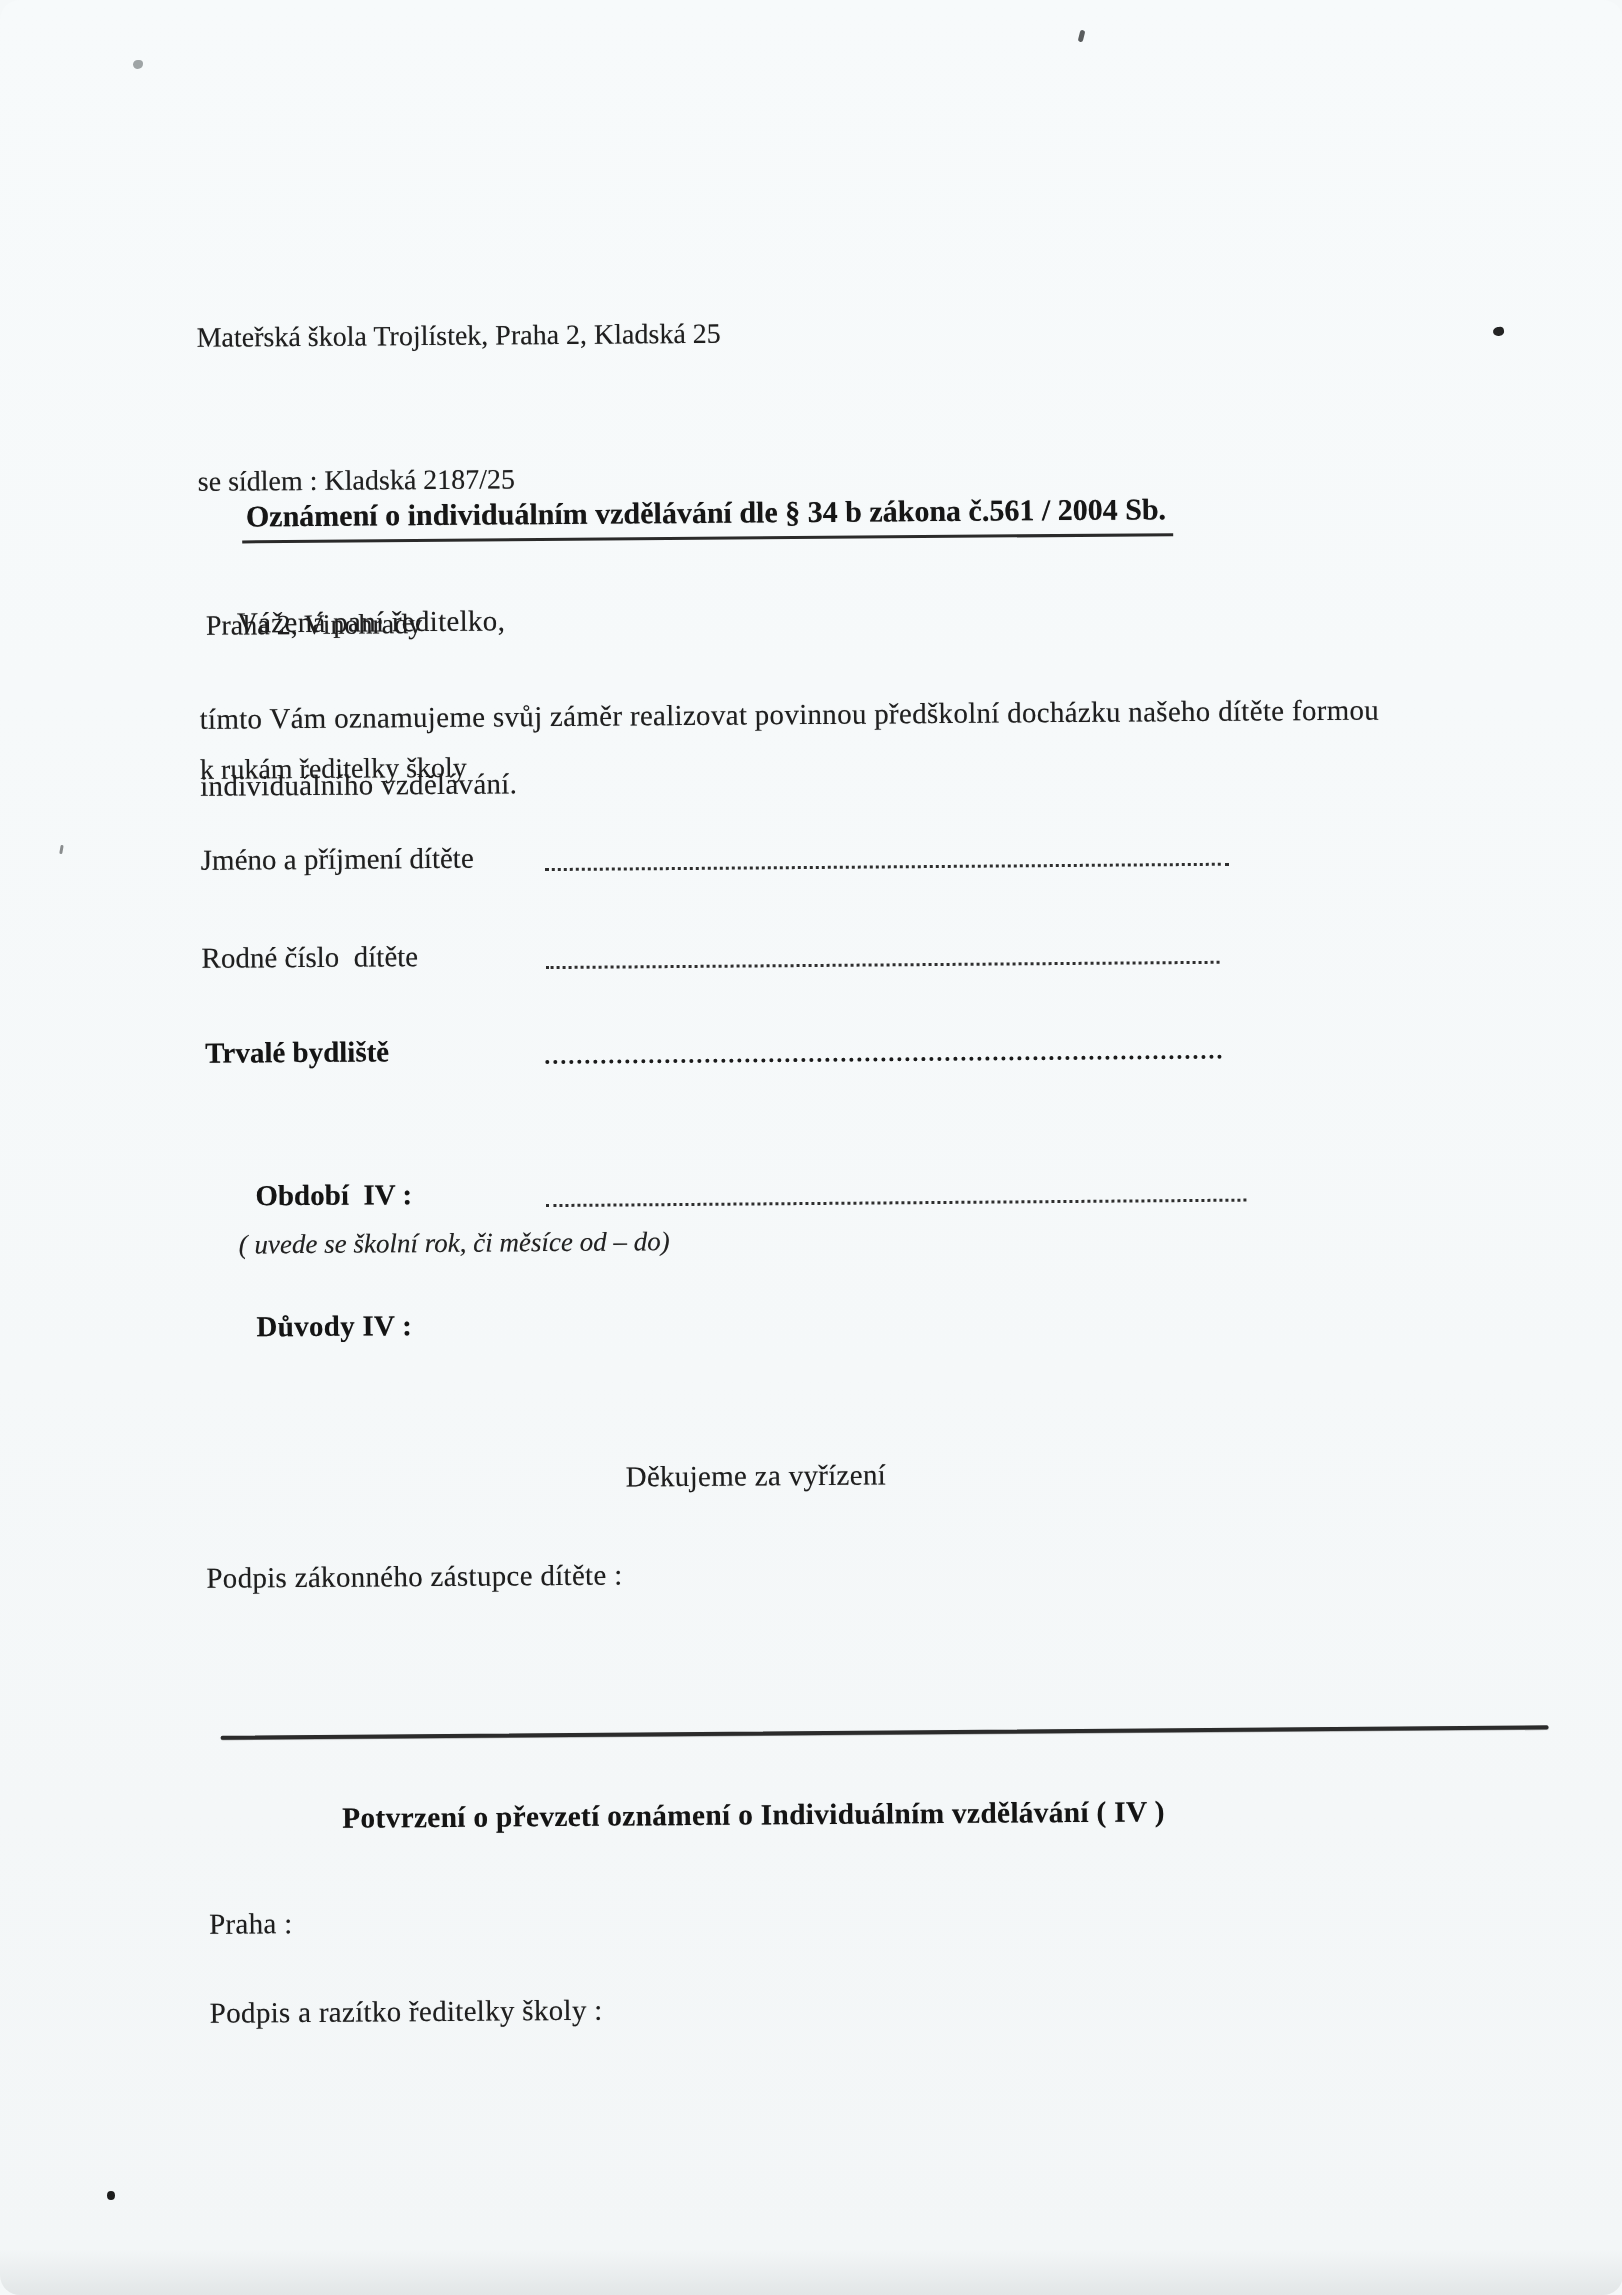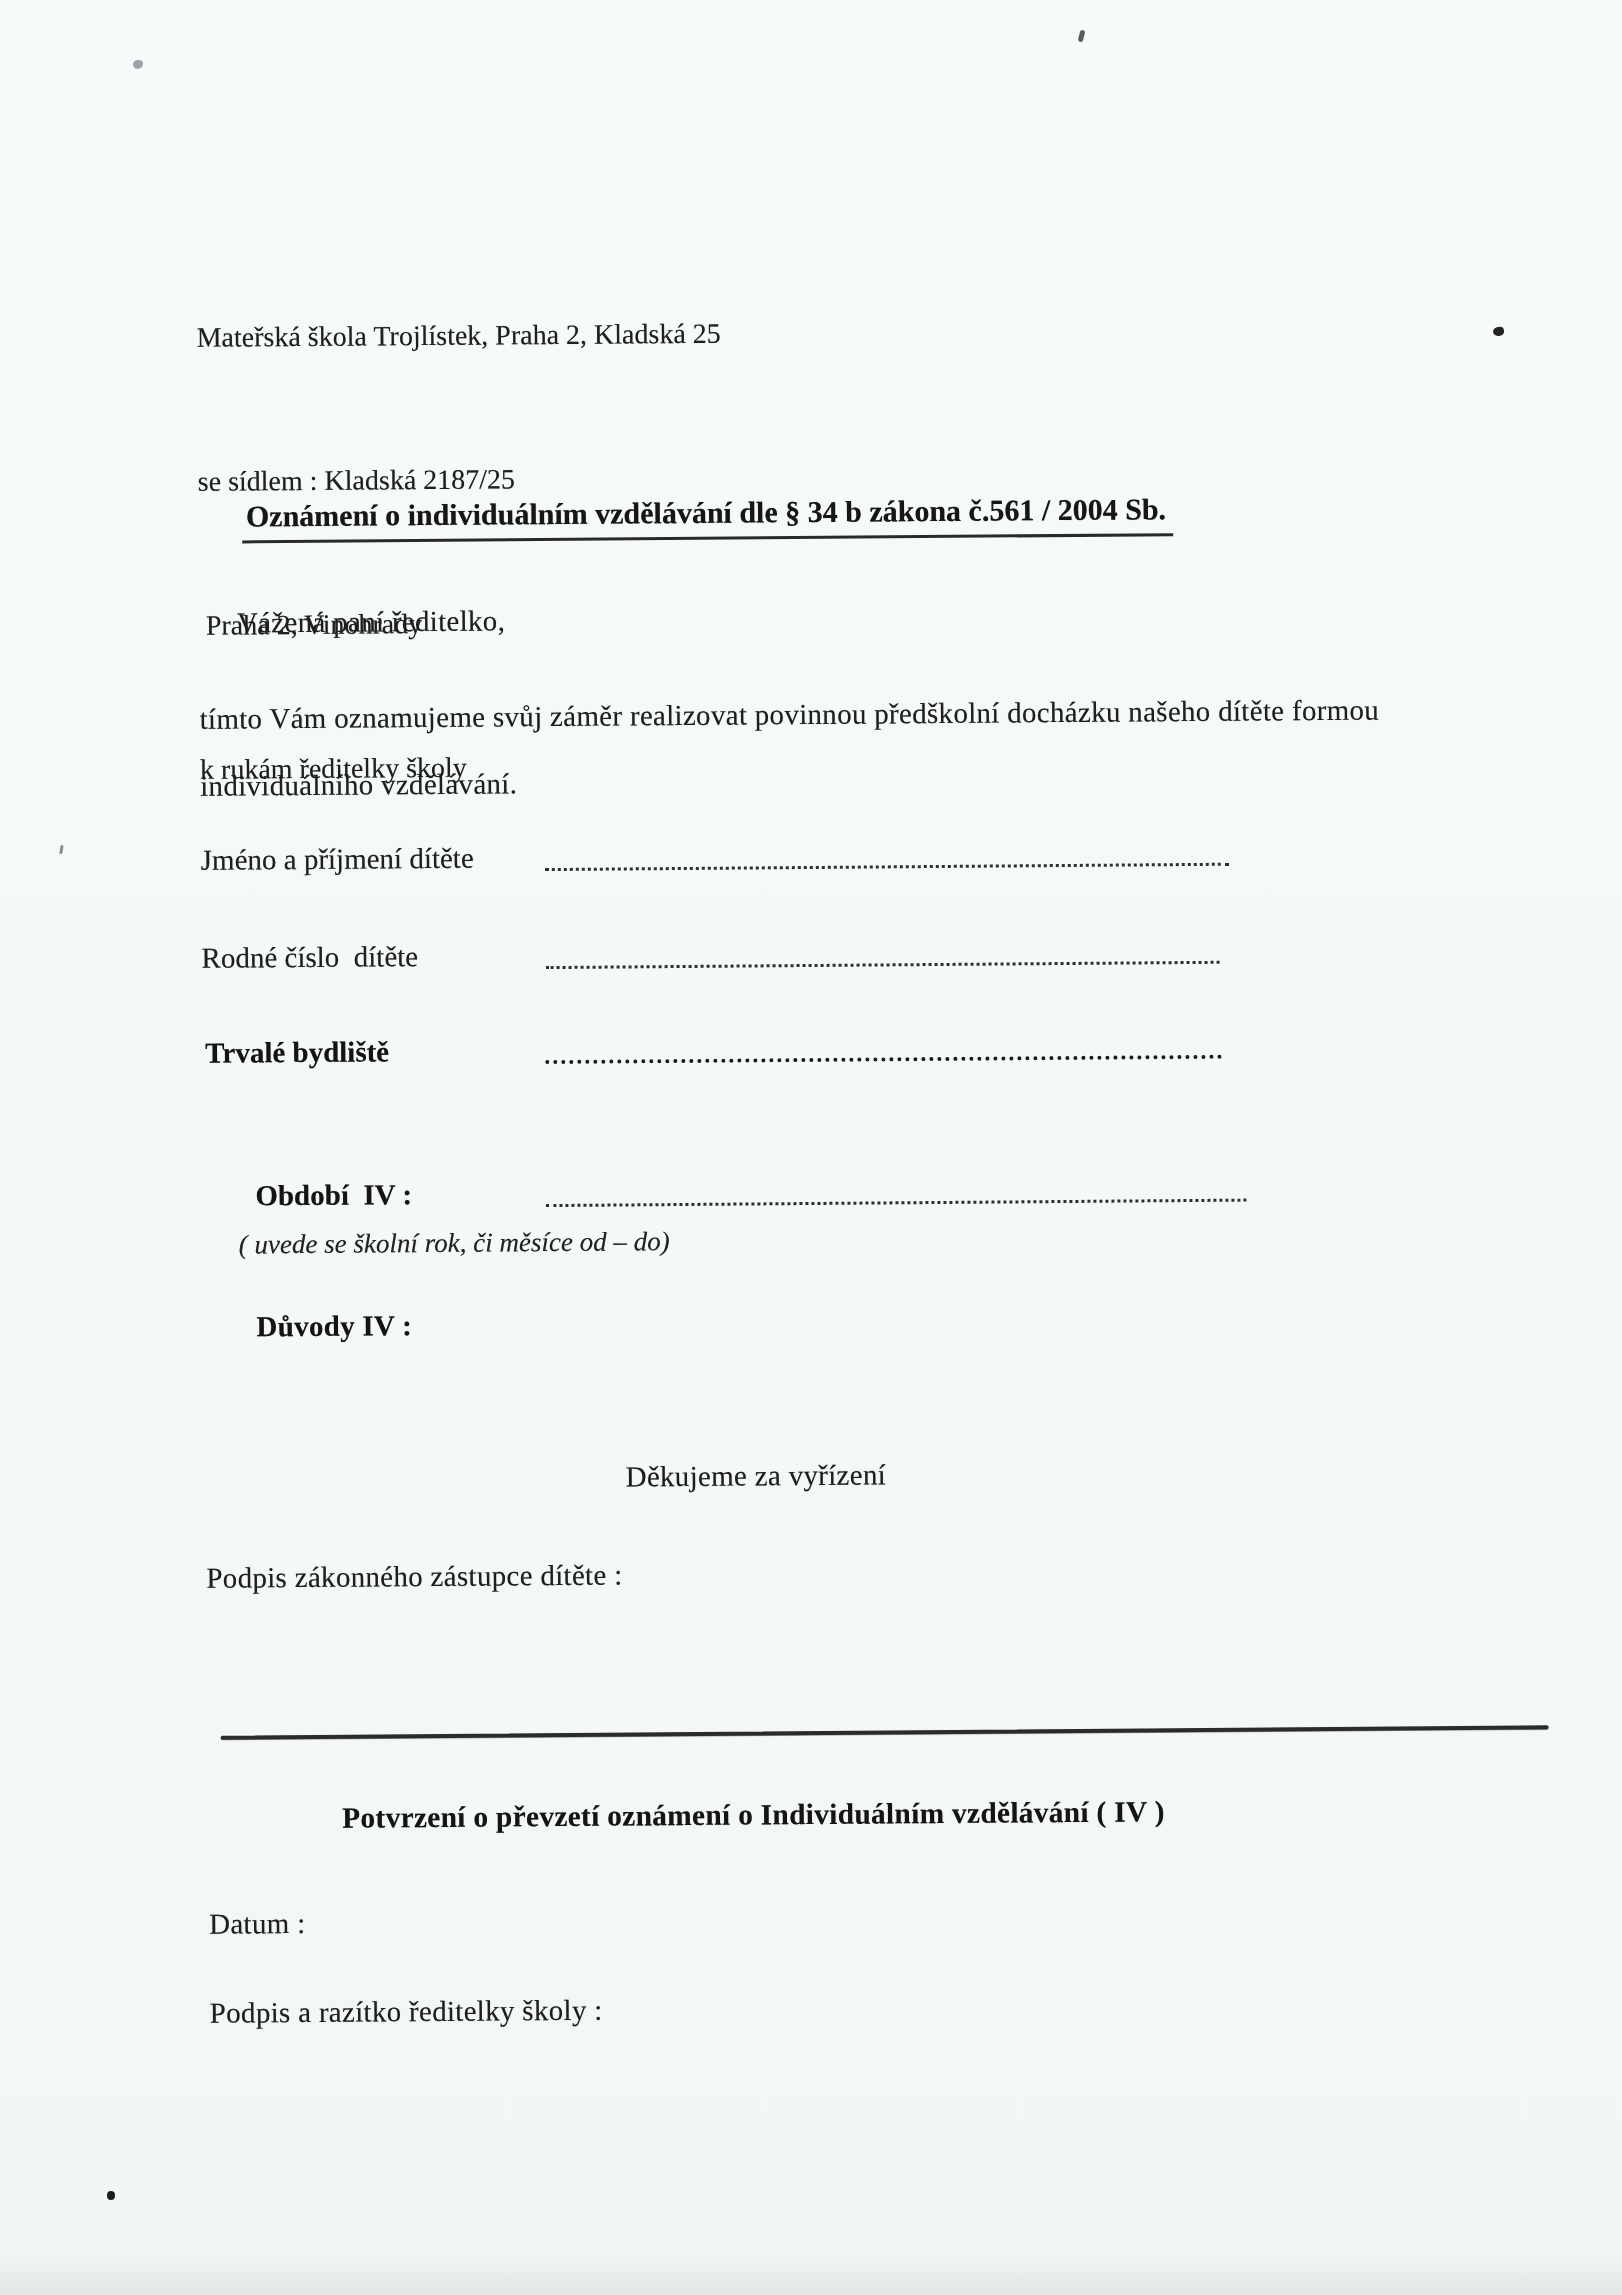--- a/index.html
+++ b/index.html
@@ -13,20 +13,21 @@
     background: #f5f8f9;
     overflow: hidden;
     position: relative;
     font-family: "Liberation Serif", "DejaVu Serif", serif;
     color: #1f1f1f;
   }
   .page {
     position: absolute;
     inset: 0;
     background: linear-gradient(180deg, #f7fafb 0%, #f5f8f9 60%, #f3f6f7 98%, #e2e6e7 100%);
+    border-radius: 20px;
   }
   
   .skew {
     position: absolute;
     inset: 0;
     transform: rotate(-0.45deg);
     transform-origin: 50% 50%;
   }
   .txt {
     position: absolute;
@@ -167,19 +168,19 @@
     <div class="txt bold" style="left:255px; top:1306px;">Důvody IV :</div>
 
     <div class="txt" style="left:623px; top:1459px;">Děkujeme za vyřízení</div>
 
     <div class="txt" style="left:203px; top:1557px;">Podpis zákonného zástupce dítěte :</div>
 
     <div class="divider"></div>
 
     <div class="txt bold" style="left:337px; top:1798px; font-size:29.4px;">Potvrzení o převzetí oznámení o Individuálním vzdělávání ( IV )</div>
 
-    <div class="txt" style="left:203px; top:1903px;">Datum :</div>
+    <div class="txt" style="left:203px; top:1903px;">Praha :</div>
 
     <div class="txt" style="left:203px; top:1992px;">Podpis a razítko ředitelky školy :</div>
 
   </div>
 </div>
 
 
 </body></html>

